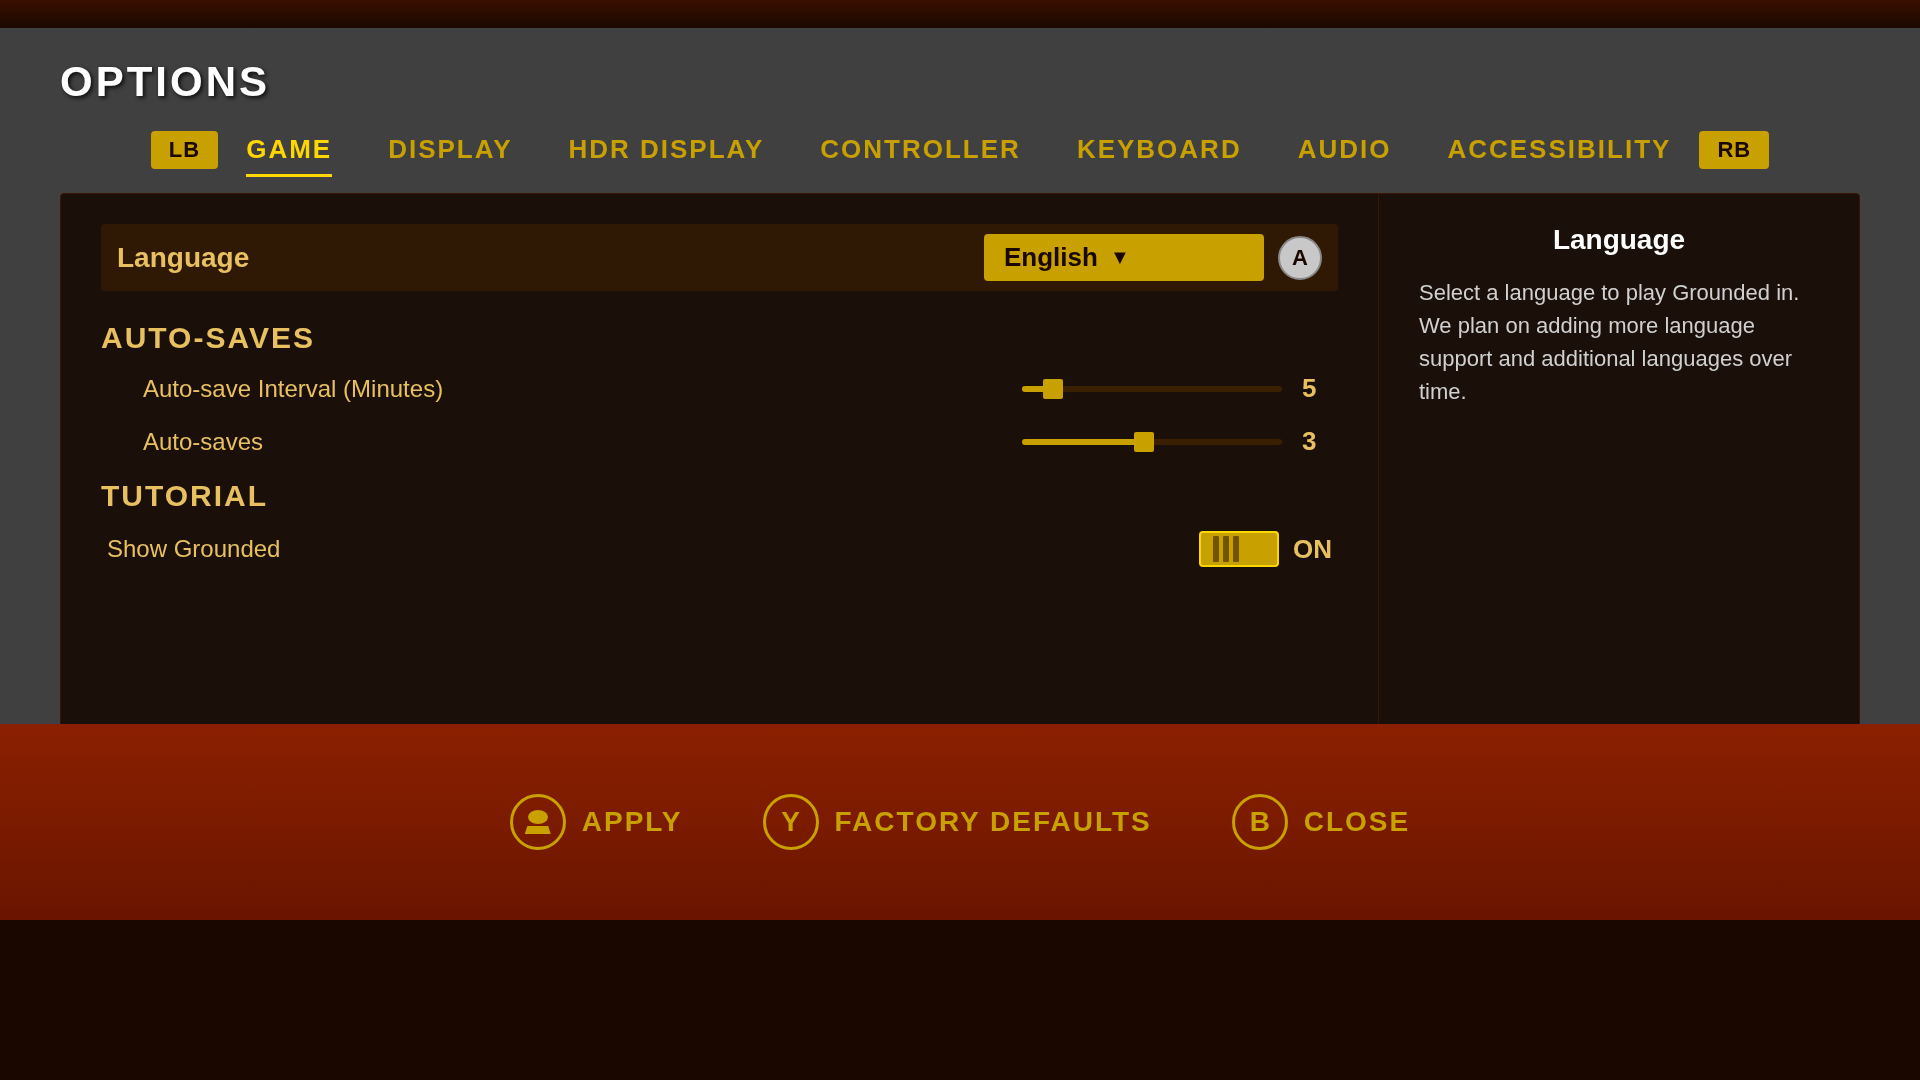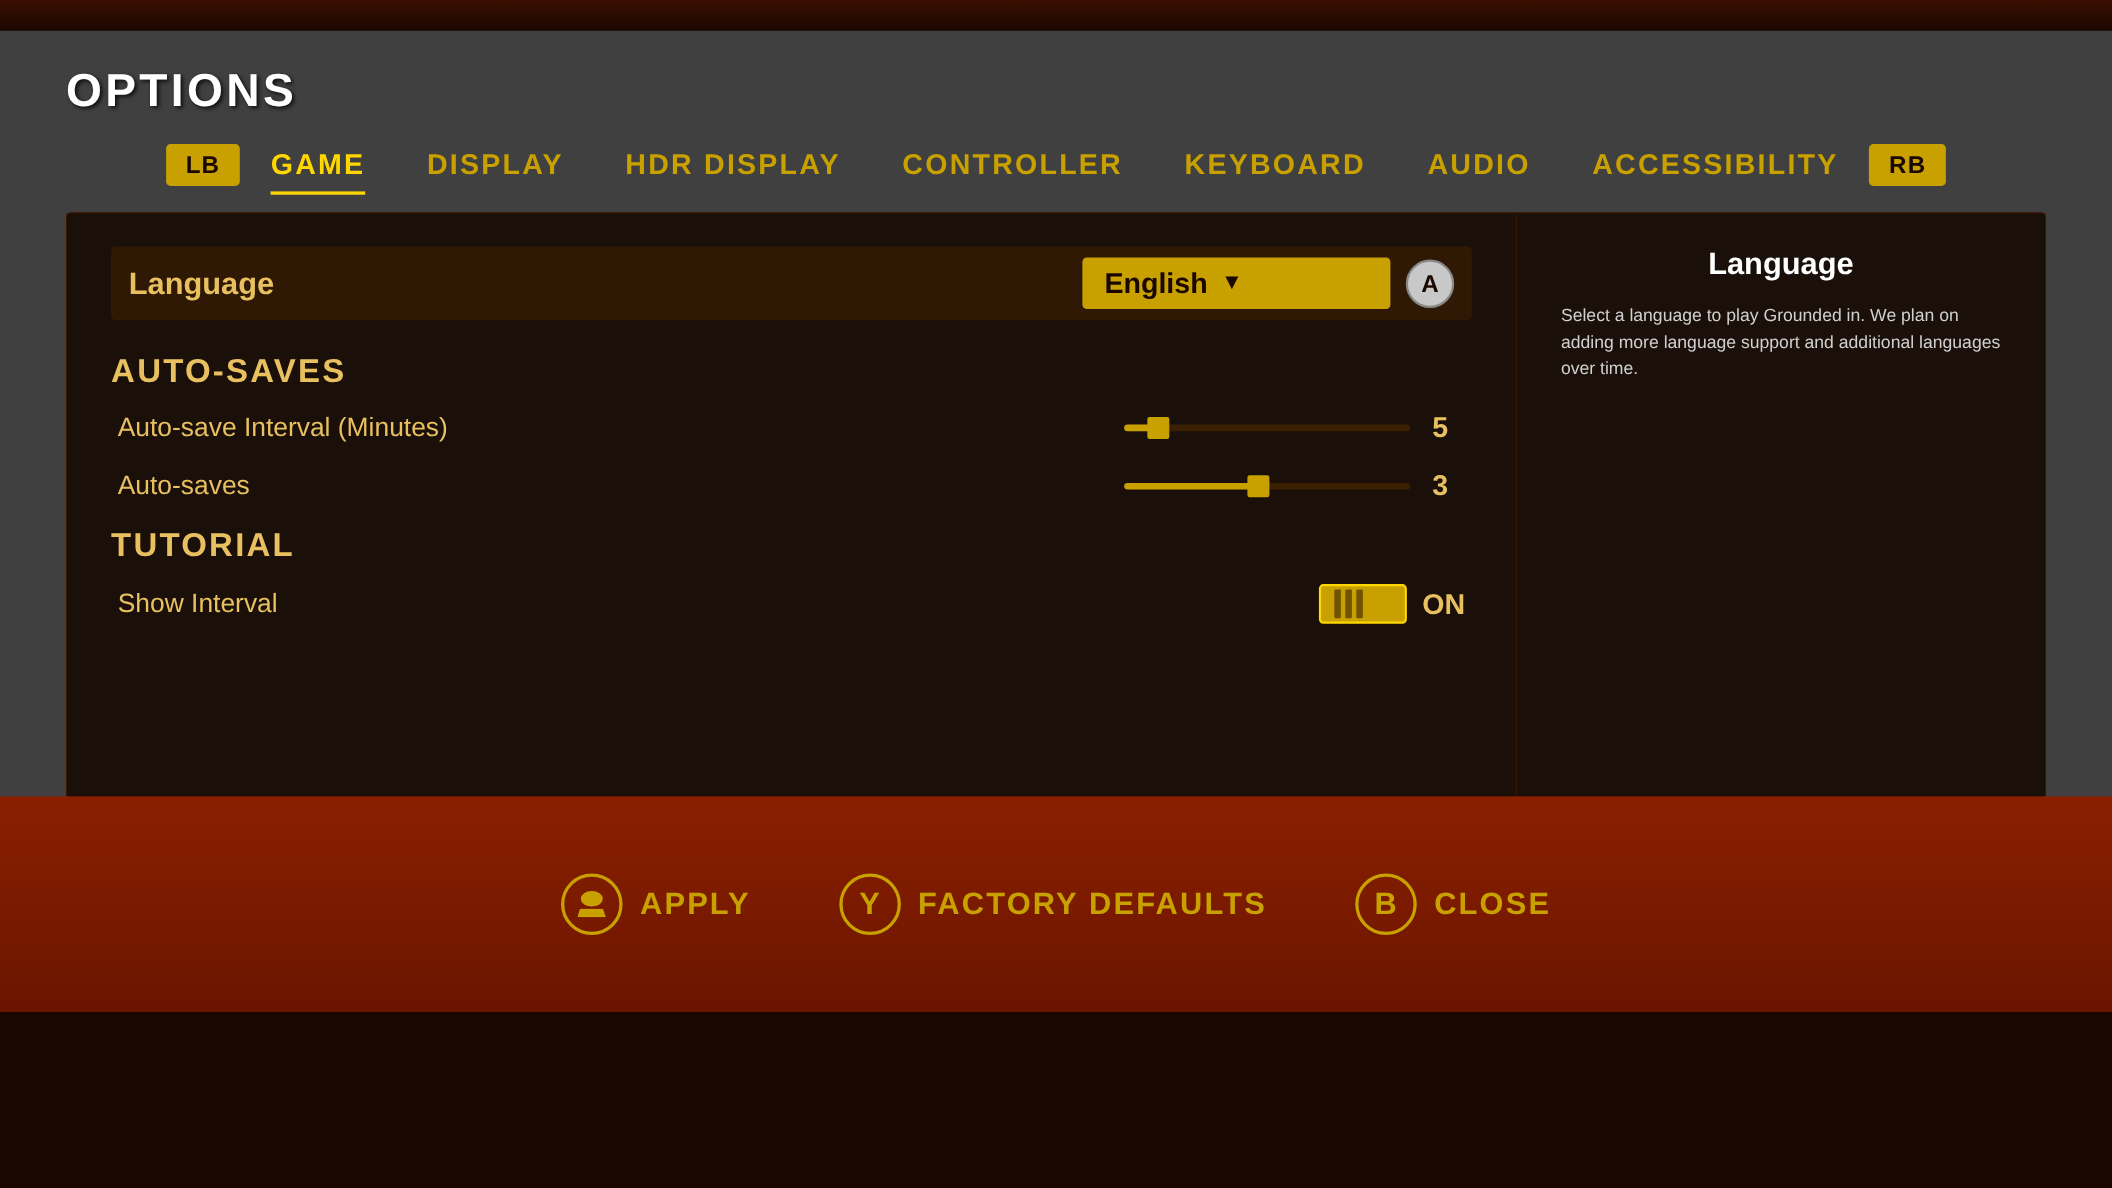--- a/index.html
+++ b/index.html
@@ -175,20 +175,21 @@
       display: flex;
       align-items: center;
       margin-bottom: 22px;
       padding: 0 6px;
     }
 
     .slider-label {
       color: #e8c060;
       font-size: 24px;
       flex: 1;
+      margin-left: 36px;
     }
 
     .slider-track {
       width: 260px;
       height: 6px;
       background: #3a2000;
       border-radius: 3px;
       position: relative;
       margin-right: 20px;
     }
@@ -280,21 +281,21 @@
     .info-title {
       color: #ffffff;
       font-size: 28px;
       font-weight: 700;
       margin-bottom: 20px;
       text-align: center;
     }
 
     .info-text {
       color: #d0d0d0;
-      font-size: 16px;
+      font-size: 22px;
       line-height: 1.5;
     }
 
     
     .bottom-bar {
       width: 100%;
       height: 196px;
       background: linear-gradient(to bottom, #8b2000, #6a1500);
       position: absolute;
       bottom: 0;
@@ -443,21 +444,21 @@
         <div class="slider-track">
           <div class="slider-fill" style="width: 50%;"></div>
           <div class="slider-thumb" style="left: 43%;"></div>
         </div>
         <span class="slider-value">3</span>
       </div>
 
       <div class="section-header">TUTORIAL</div>
 
       <div class="toggle-row">
-        <span class="toggle-label">Show Interval</span>
+        <span class="toggle-label">Show Grounded</span>
         <div class="toggle-switch">
           <div class="toggle-visual">
             <div class="toggle-stripes">
               <div class="toggle-stripe"></div>
               <div class="toggle-stripe"></div>
               <div class="toggle-stripe"></div>
             </div>
             <div class="toggle-handle"></div>
           </div>
           <span class="toggle-on-text">ON</span>

